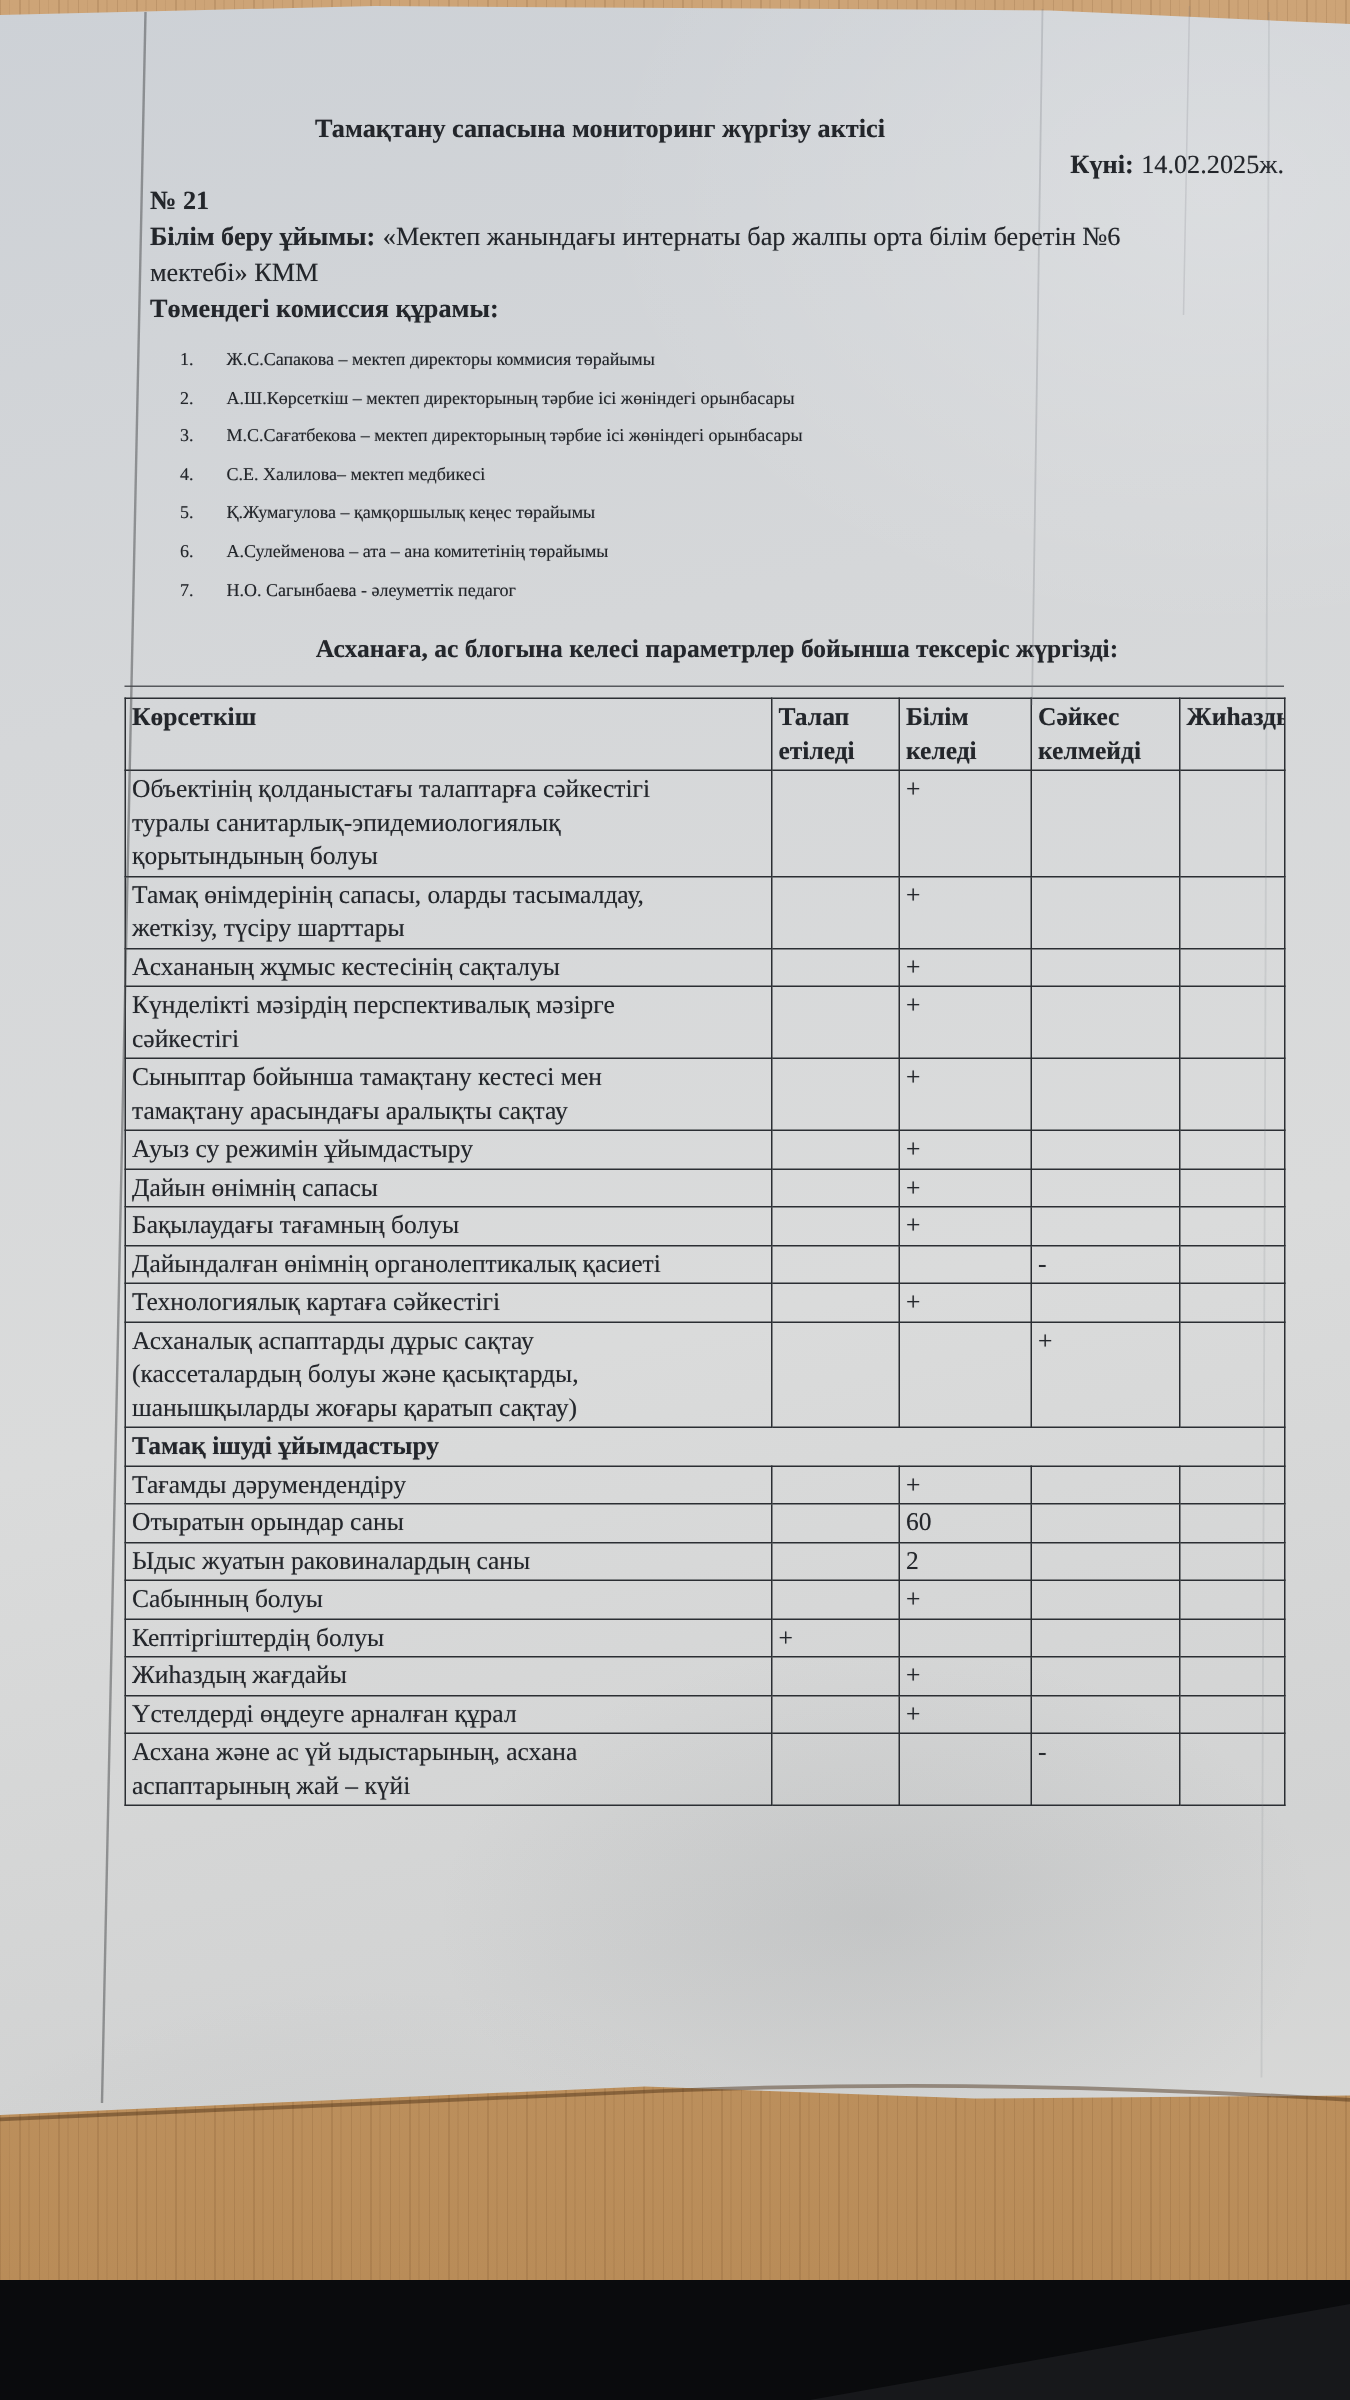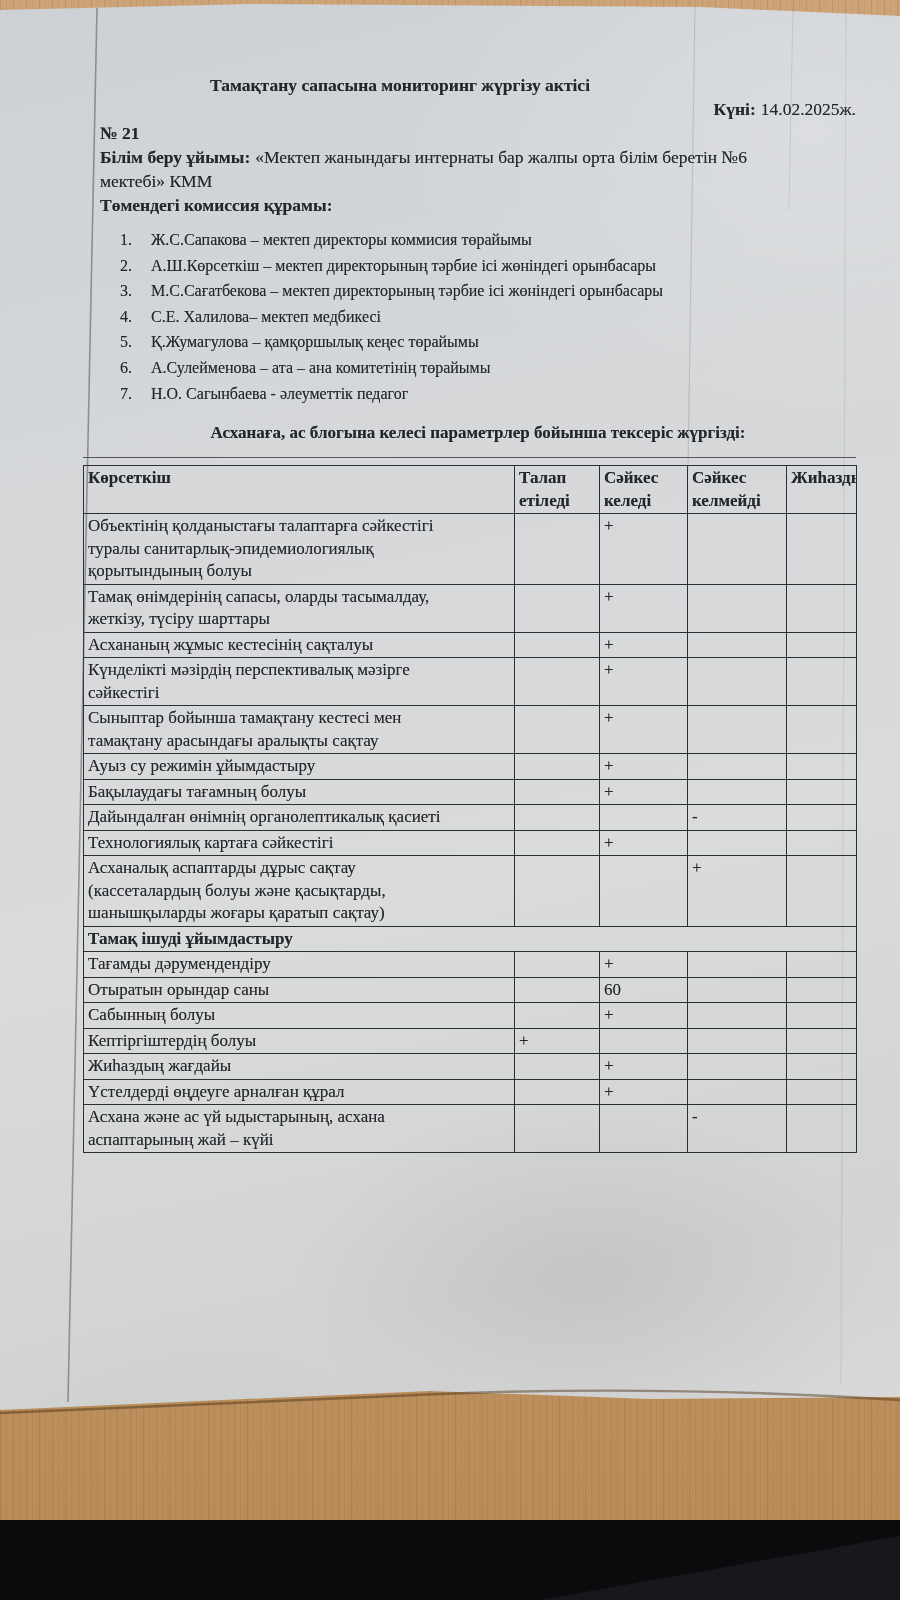--- a/index.html
+++ b/index.html
@@ -28,21 +28,21 @@
   .overlay{position:absolute;inset:0;pointer-events:none;}
   
   .doc{position:absolute;left:83px;top:74px;width:773px;color:#23262b;
        text-shadow:0 0 .5px rgba(35,38,43,.45);}
   .doc p{margin:0 0 0 17px;font-size:17.5px;line-height:24px;}
   .title{margin:0 0 0 17px;width:600px;text-align:center;font-weight:bold;font-size:17.5px;line-height:23px;}
   .mt-date{margin-top:23px;text-align:right;} .mt-num{margin-top:19px;font-weight:bold;}
   .mt-org{margin-top:19px;line-height:25px;} .mt-comm{margin-top:21px;font-weight:bold;}
   .pre{white-space:pre-line;}
   b.lab{margin-right:5px;}
-  ol.comm{list-style:none;margin:10px 0 0 37px;padding:0;counter-reset:n;font-size:16px;}
+  ol.comm{list-style:none;margin:10px 0 0 37px;padding:0;counter-reset:n;font-size:12px;}
   ol.comm li{position:relative;padding-left:31px;line-height:25.6px;counter-increment:n;}
   ol.comm li::before{content:counter(n) ".";position:absolute;left:0;}
   .table-head{margin:15px 0 0 17px;width:756px;text-align:center;font-weight:bold;
               font-size:17px;line-height:23px;}
   .phantom{margin-top:13px;width:773px;height:1px;background:rgba(43,46,51,.75);}
   table.insp{margin-top:7px;width:773px;border-collapse:collapse;table-layout:fixed;
              font-size:17px;padding-left:44px;}
   table.insp th,table.insp td{border:1.5px solid #2b2e33;vertical-align:top;
              padding:1px 4px;line-height:22.5px;overflow:hidden;}
   table.insp th{text-align:left;font-weight:bold;}
@@ -91,21 +91,21 @@
           <col class="c1">
             <col class="c2">
             <col class="c3">
             <col class="c4">
             <col class="c5">
         </colgroup>
         <thead>
             <tr id="table-header-row">
               <th>Көрсеткіш</th>
               <th>Талап етіледі</th>
-              <th>Сәйкес келеді</th>
+              <th>Білім келеді</th>
               <th>Сәйкес келмейді</th>
               <th>Жиһаздың</th>
             </tr>
           </thead>
         <tbody id="table-body">
             <tr>
               <td class="lbl">Объектінің қолданыстағы талаптарға сәйкестігі
 туралы санитарлық-эпидемиологиялық
 қорытындының болуы</td>
               <td class="mark"></td>
@@ -145,20 +145,27 @@
               <td class="mark"></td>
             </tr>
             <tr>
               <td class="lbl">Ауыз су режимін ұйымдастыру</td>
               <td class="mark"></td>
               <td class="mark">+</td>
               <td class="mark"></td>
               <td class="mark"></td>
             </tr>
             <tr>
+              <td class="lbl">Дайын өнімнің сапасы</td>
+              <td class="mark"></td>
+              <td class="mark">+</td>
+              <td class="mark"></td>
+              <td class="mark"></td>
+            </tr>
+            <tr>
               <td class="lbl">Бақылаудағы тағамның болуы</td>
               <td class="mark"></td>
               <td class="mark">+</td>
               <td class="mark"></td>
               <td class="mark"></td>
             </tr>
             <tr>
               <td class="lbl">Дайындалған өнімнің органолептикалық қасиеті</td>
               <td class="mark"></td>
               <td class="mark"></td>
@@ -188,20 +195,27 @@
               <td class="lbl">Тағамды дәрумендендіру</td>
               <td class="mark"></td>
               <td class="mark">+</td>
               <td class="mark"></td>
               <td class="mark"></td>
             </tr>
             <tr>
               <td class="lbl">Отыратын орындар саны</td>
               <td class="mark"></td>
               <td class="mark">60</td>
+              <td class="mark"></td>
+              <td class="mark"></td>
+            </tr>
+            <tr>
+              <td class="lbl">Ыдыс жуатын раковиналардың саны</td>
+              <td class="mark"></td>
+              <td class="mark">2</td>
               <td class="mark"></td>
               <td class="mark"></td>
             </tr>
             <tr>
               <td class="lbl">Сабынның болуы</td>
               <td class="mark"></td>
               <td class="mark">+</td>
               <td class="mark"></td>
               <td class="mark"></td>
             </tr>

